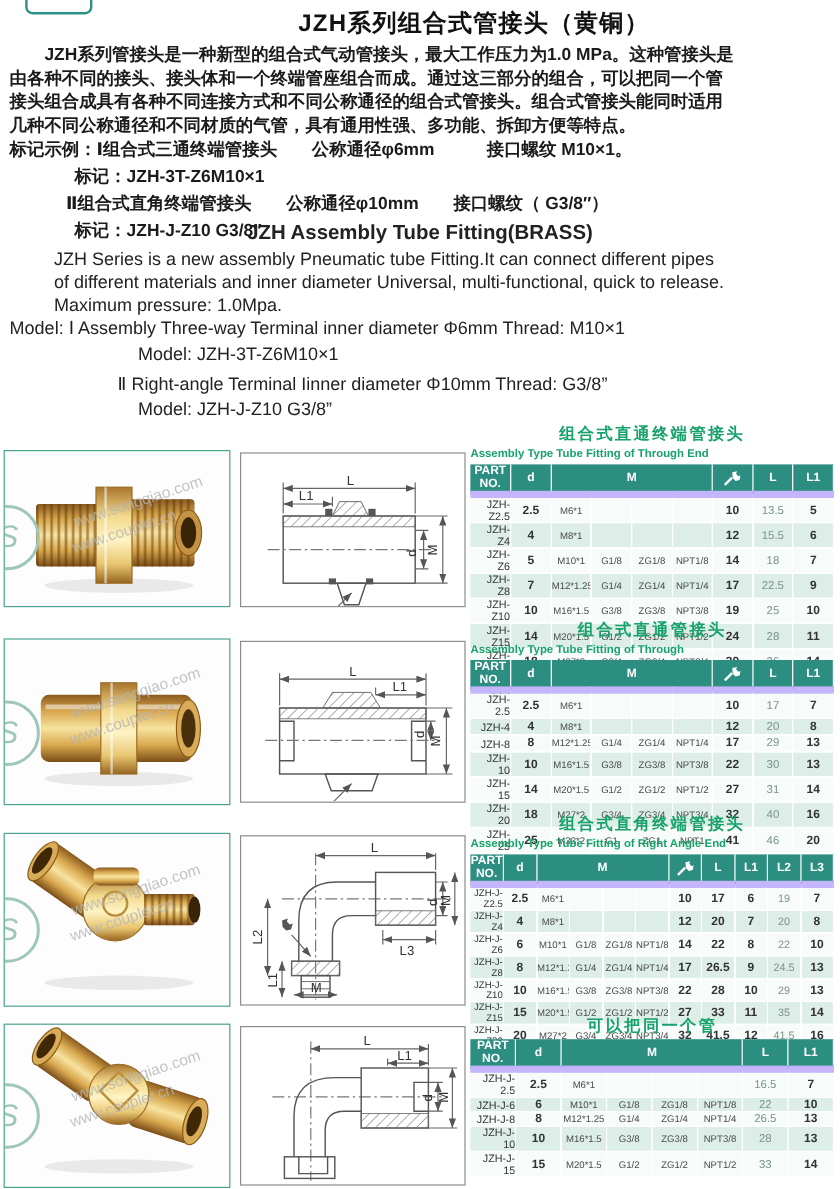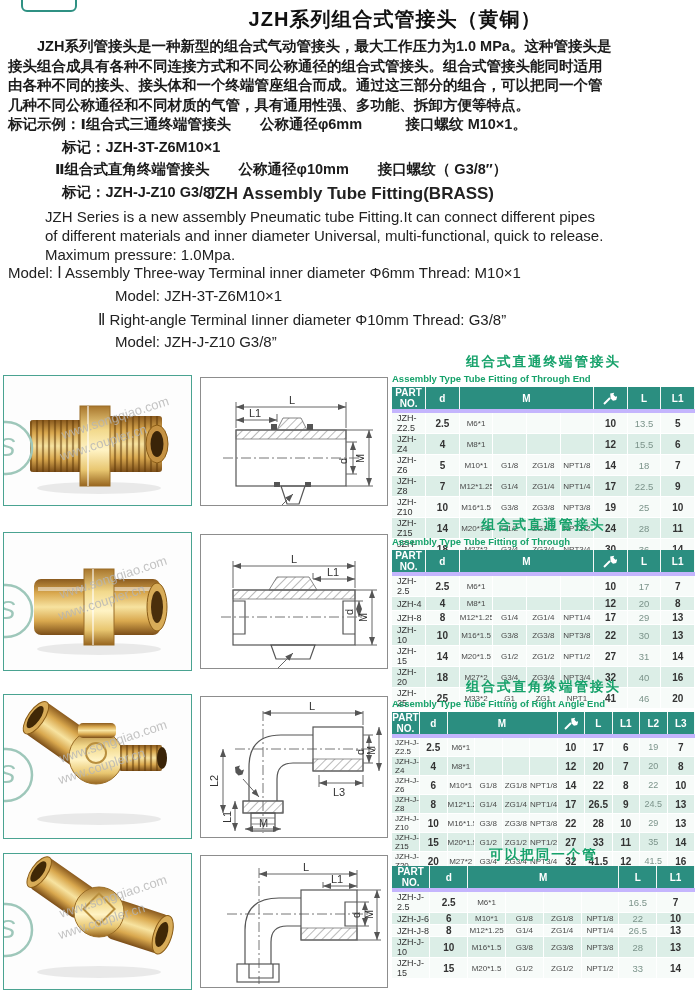--- a/index.html
+++ b/index.html
@@ -19,26 +19,26 @@
   .en{font-size:15px;color:#222;white-space:nowrap;}
   
   .photo-box{border:1px solid #4aa391;background:#fdfdfd;overflow:hidden;}
   .draw-box{border:1px solid #8d8d8d;background:#fff;overflow:hidden;}
   
   .tblock{left:392px;width:303px;}
   .tbl-title-cn{margin:4px;font-size:13.5px;font-weight:bold;color:#17a26b;letter-spacing:2px;line-height:15px;text-align:center;}
   .tbl-title-en{margin:0 0 3px 0;font-size:9.5px;font-weight:bold;color:#17a26b;line-height:11px;}
   table{border-collapse:collapse;table-layout:fixed;width:303px;}
   th{background:#2b8e80;color:#fff;font-size:10px;font-weight:bold;height:22px;
-     border-right:1px solid #f4f8f6;border-bottom:4px solid #c4b5fd;padding:0;}
+     border-right:1px solid #f4f8f6;border-bottom:6px solid #c4b5fd;padding:0;}
   td{font-size:9px;color:#333;text-align:center;height:13px;padding:0;
      border-right:1px solid #fff;border-bottom:1px solid #fff;overflow:hidden;}
   tbody tr:nth-child(odd){background:#f7fbf9;}
   tbody tr:nth-child(even){background:#dceee7;}
-  td.c0{text-align:left;padding-left:5px;}
+  td.c0{text-align:right;padding-left:5px;}
   td.c1{font-weight:bold;font-size:10px;}
   td.c2,td.c3,td.c4,td.c5{font-size:8px;color:#4a4a4a;}
   
   .t1 td.c6,.t2 td.c6,.t3 td.c6{font-weight:bold;font-size:10px;}
   .t1 td.c7,.t2 td.c7{color:#7b938a;font-size:9.5px;}
   .t1 td.c8,.t2 td.c8{font-weight:bold;font-size:10px;}
   .t3 td.c7,.t3 td.c10{font-weight:bold;font-size:10px;}
   .t3 td.c8{font-weight:bold;font-size:10px;}
   .t3 td.c9{color:#7b938a;}
   .t4 td.c6{color:#7b938a;font-size:9.5px;}
@@ -64,22 +64,22 @@
 </style>
 </head>
 <body>
 
 <div class="abs corner-tab"></div>
 
 <div class="abs page-title">JZH系列组合式管接头（黄铜）</div>
 
 <div class="abs intro">
   <div class="cn">　　JZH系列管接头是一种新型的组合式气动管接头，最大工作压力为1.0 MPa。这种管接头是</div>
+  <div class="cn">由各种不同的接头、接头体和一个终端管座组合而成。通过这三部分的组合，可以把同一个管</div>
   <div class="cn">接头组合成具有各种不同连接方式和不同公称通径的组合式管接头。组合式管接头能同时适用</div>
-  <div class="cn">由各种不同的接头、接头体和一个终端管座组合而成。通过这三部分的组合，可以把同一个管</div>
   <div class="cn">几种不同公称通径和不同材质的气管，具有通用性强、多功能、拆卸方便等特点。</div>
 </div>
 
 <div class="abs cn" style="left:8px;top:115px">标记示例：Ⅰ组合式三通终端管接头　　公称通径φ6mm　　　接口螺纹 M10×1。</div>
 <div class="abs cn" style="left:62px;top:138px">标记：JZH-3T-Z6M10×1</div>
 <div class="abs cn" style="left:55px;top:160px">Ⅱ组合式直角终端管接头　　公称通径φ10mm　　接口螺纹（ G3/8″）</div>
 <div class="abs cn" style="left:62px;top:183px">标记：JZH-J-Z10  G3/8″</div>
 
 <div class="abs en-head">JZH Assembly Tube Fitting(BRASS)</div>
 

